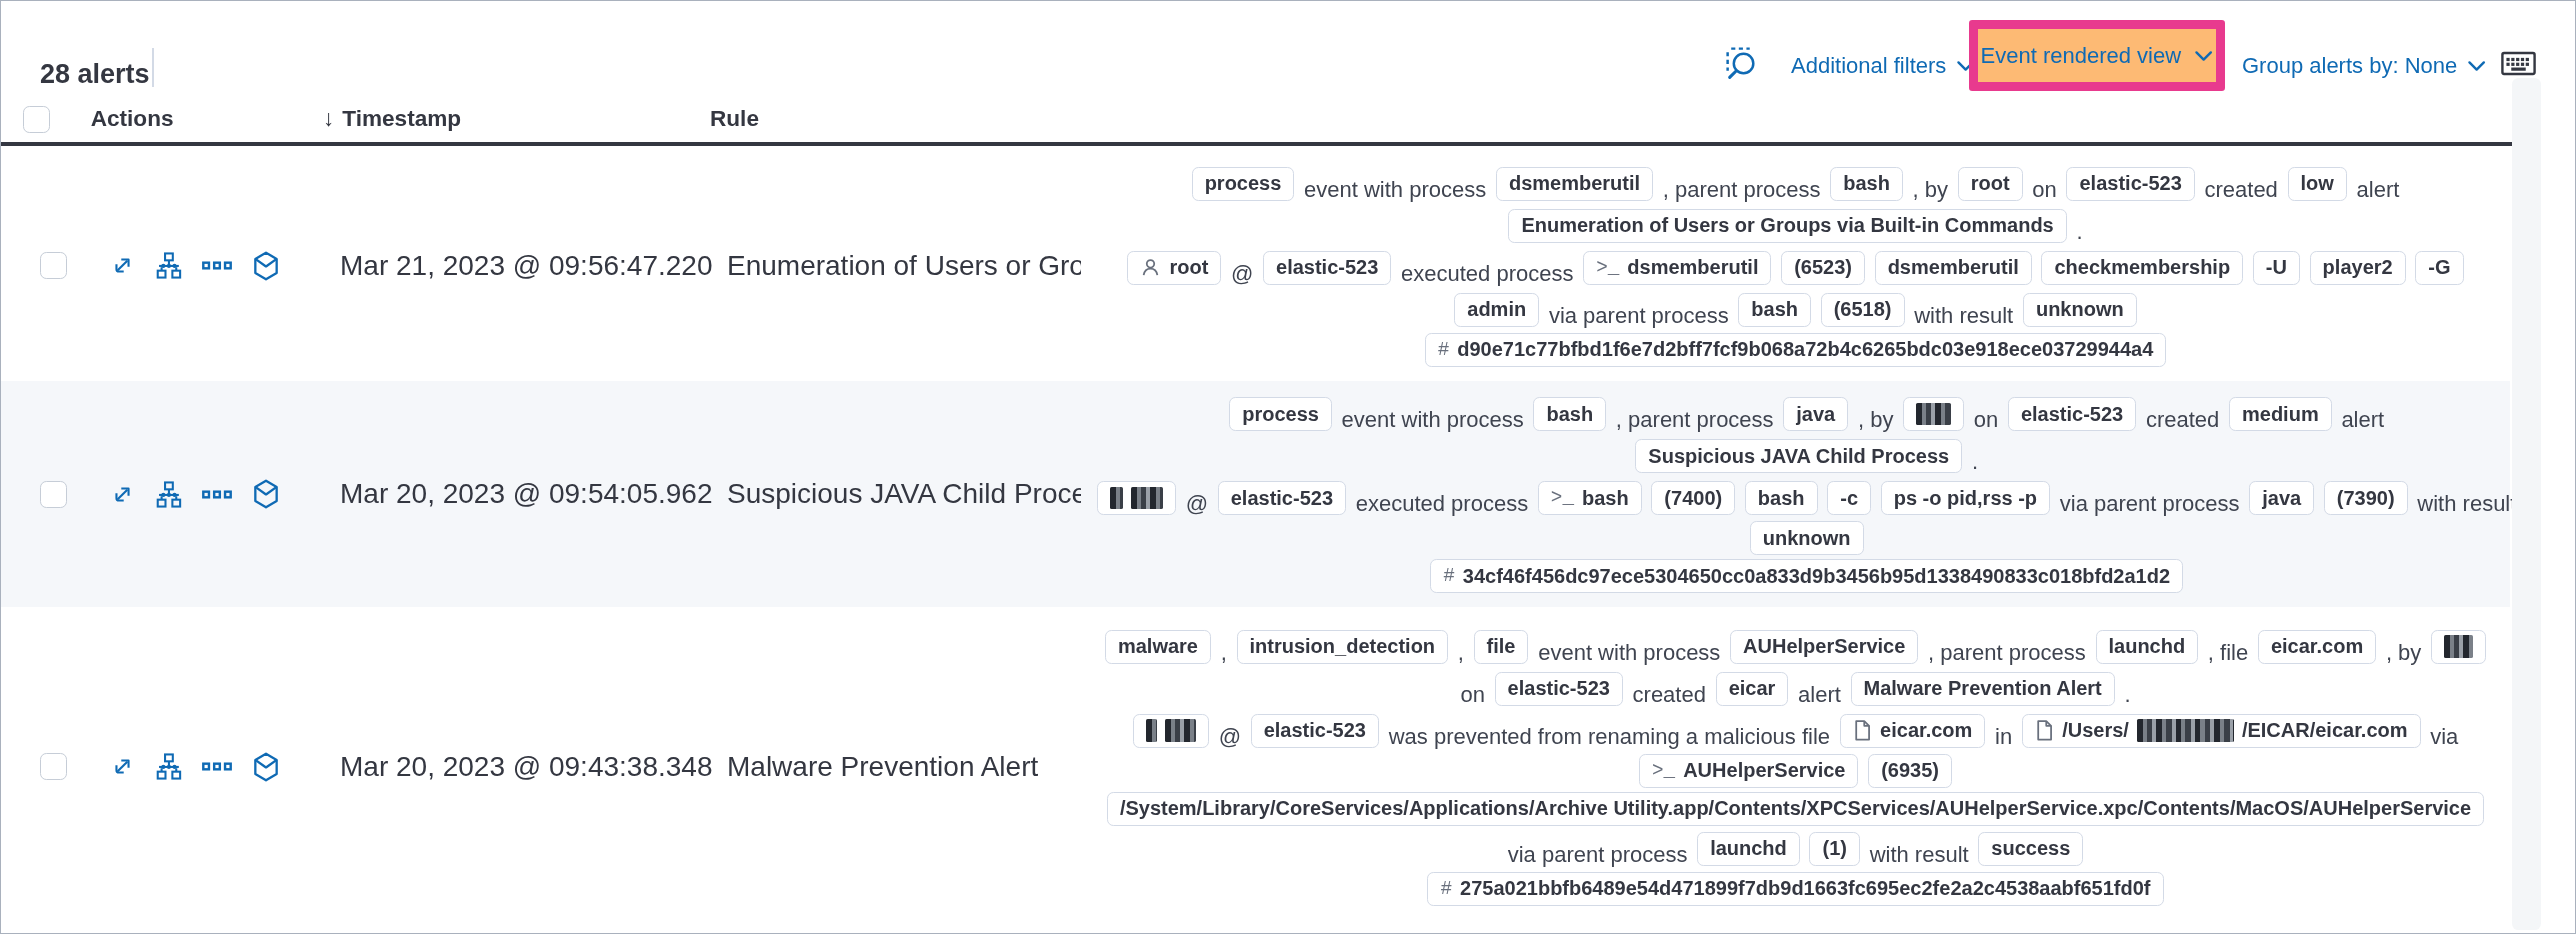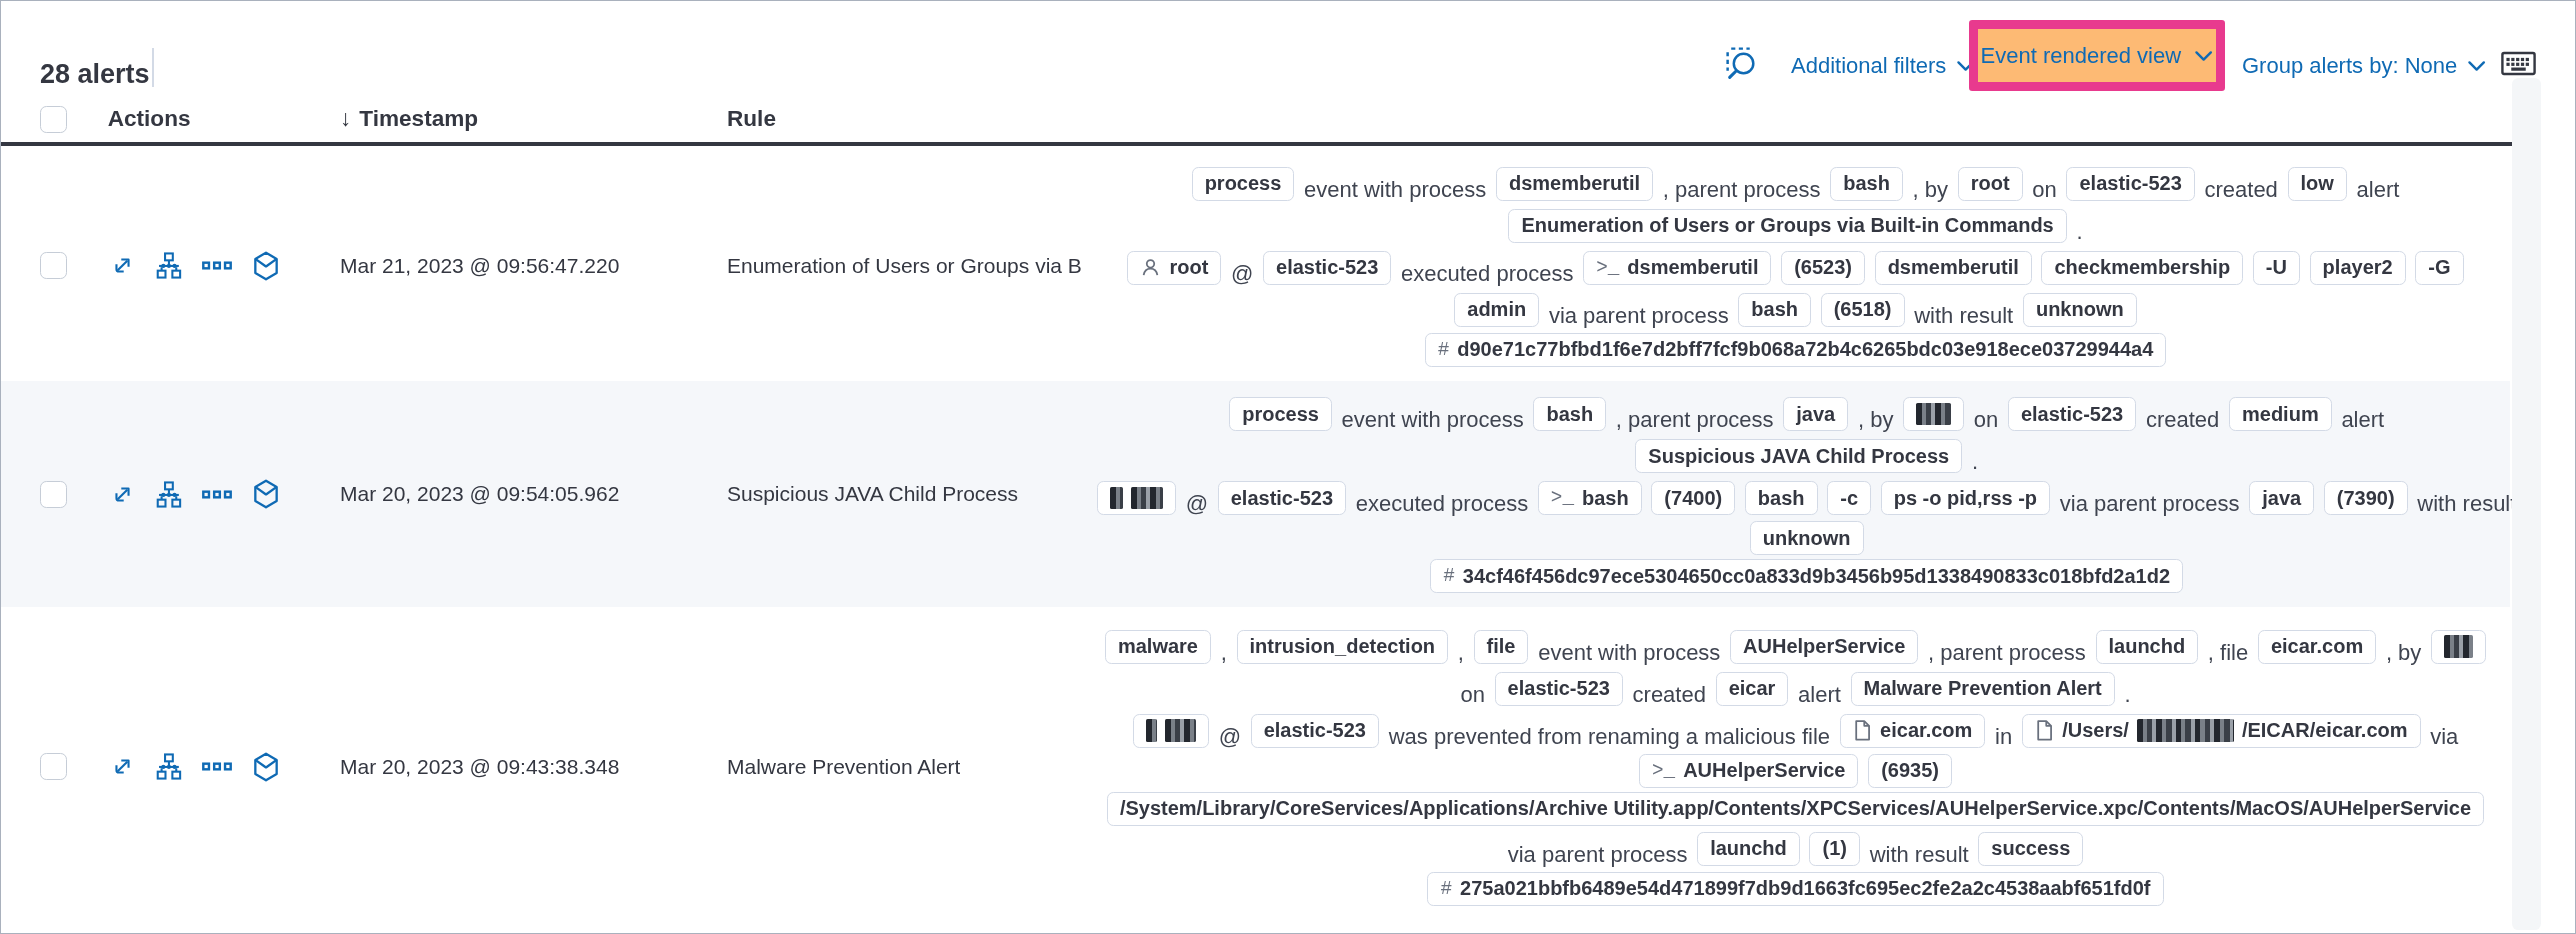--- a/index.html
+++ b/index.html
@@ -16,36 +16,36 @@
   .tb-filters{left:1790px;top:47px;height:35px;}
   .tb-group{left:2241px;top:47px;height:35px;}
   .tb-keyboard{left:2499px;top:48px;}
   .annotate{
     position:absolute;left:1968px;top:19.3px;width:238px;height:53px;
     border:9.7px solid #e83a8e;border-radius:3.2px;background:#fdba74;
     display:flex;align-items:center;justify-content:center;
   }
   .view-btn{display:flex;align-items:center;gap:13px;font-size:22px;font-weight:500;color:#0f6ab4;cursor:pointer;white-space:nowrap;}
   
-  .thead{position:absolute;top:95px;left:0;width:2511px;height:50px;display:flex;align-items:center;padding-left:39px;box-sizing:border-box;border-bottom:4px solid #343741;}
+  .thead{position:absolute;top:95px;left:0;width:2511px;height:50px;display:flex;align-items:center;padding-left:22px;box-sizing:border-box;border-bottom:4px solid #343741;}
   .th{font-size:22.6px;font-weight:700;color:#343741;display:flex;align-items:center;gap:8px;}
   .c-check{width:50px;flex:none;display:flex;align-items:center;}
   .c-actions{width:250px;flex:none;display:flex;align-items:center;padding-left:17.7px;box-sizing:border-box;}
   .c-ts{width:387px;flex:none;display:flex;align-items:center;}
   .c-rule{width:354px;flex:none;display:flex;align-items:center;}
   .c-summary{flex:1;display:flex;align-items:center;padding-left:37px;box-sizing:border-box;}
   .sort-arrow{font-size:22.6px;font-weight:400;color:#343741;}
   .checkbox{width:27px;height:27px;border:1.6px solid #c6cdd7;border-radius:6.4px;background:#fff;box-sizing:border-box;cursor:pointer;}
   
   .tbody{position:absolute;top:149px;left:0;width:2509px;}
   .arow{display:flex;padding-left:39px;box-sizing:border-box;background:#ffffff;}
   .arow.striped{background:#f5f7fa;}
   .row-icons{display:flex;align-items:center;gap:16px;}
   .icon-btn{display:flex;align-items:center;justify-content:center;cursor:pointer;}
-  .ts-text,.rule-text{font-size:21px;color:#343741;white-space:nowrap;overflow:hidden;}
+  .ts-text,.rule-text{font-size:28px;color:#343741;white-space:nowrap;overflow:hidden;}
   .c-summary.body{flex-direction:column;justify-content:center;align-items:center;gap:4px;padding:0 16px;}
   .sline{display:flex;align-items:center;justify-content:center;gap:9.7px;}
   .stext{font-size:22px;font-weight:400;color:#3f4450;white-space:nowrap;margin-top:12px;}
   .badge{
     display:inline-flex;align-items:center;gap:8px;height:34px;padding:0 12px;
     background:#ffffff;border:1.6px solid #d3dae6;border-radius:6.4px;box-sizing:border-box;
     font-size:20px;font-weight:600;color:#343741;white-space:nowrap;cursor:pointer;
   }
   .glyph{color:#69707d;font-weight:400;font-size:19.3px;font-family:"Liberation Mono",monospace;}
   .blur{

